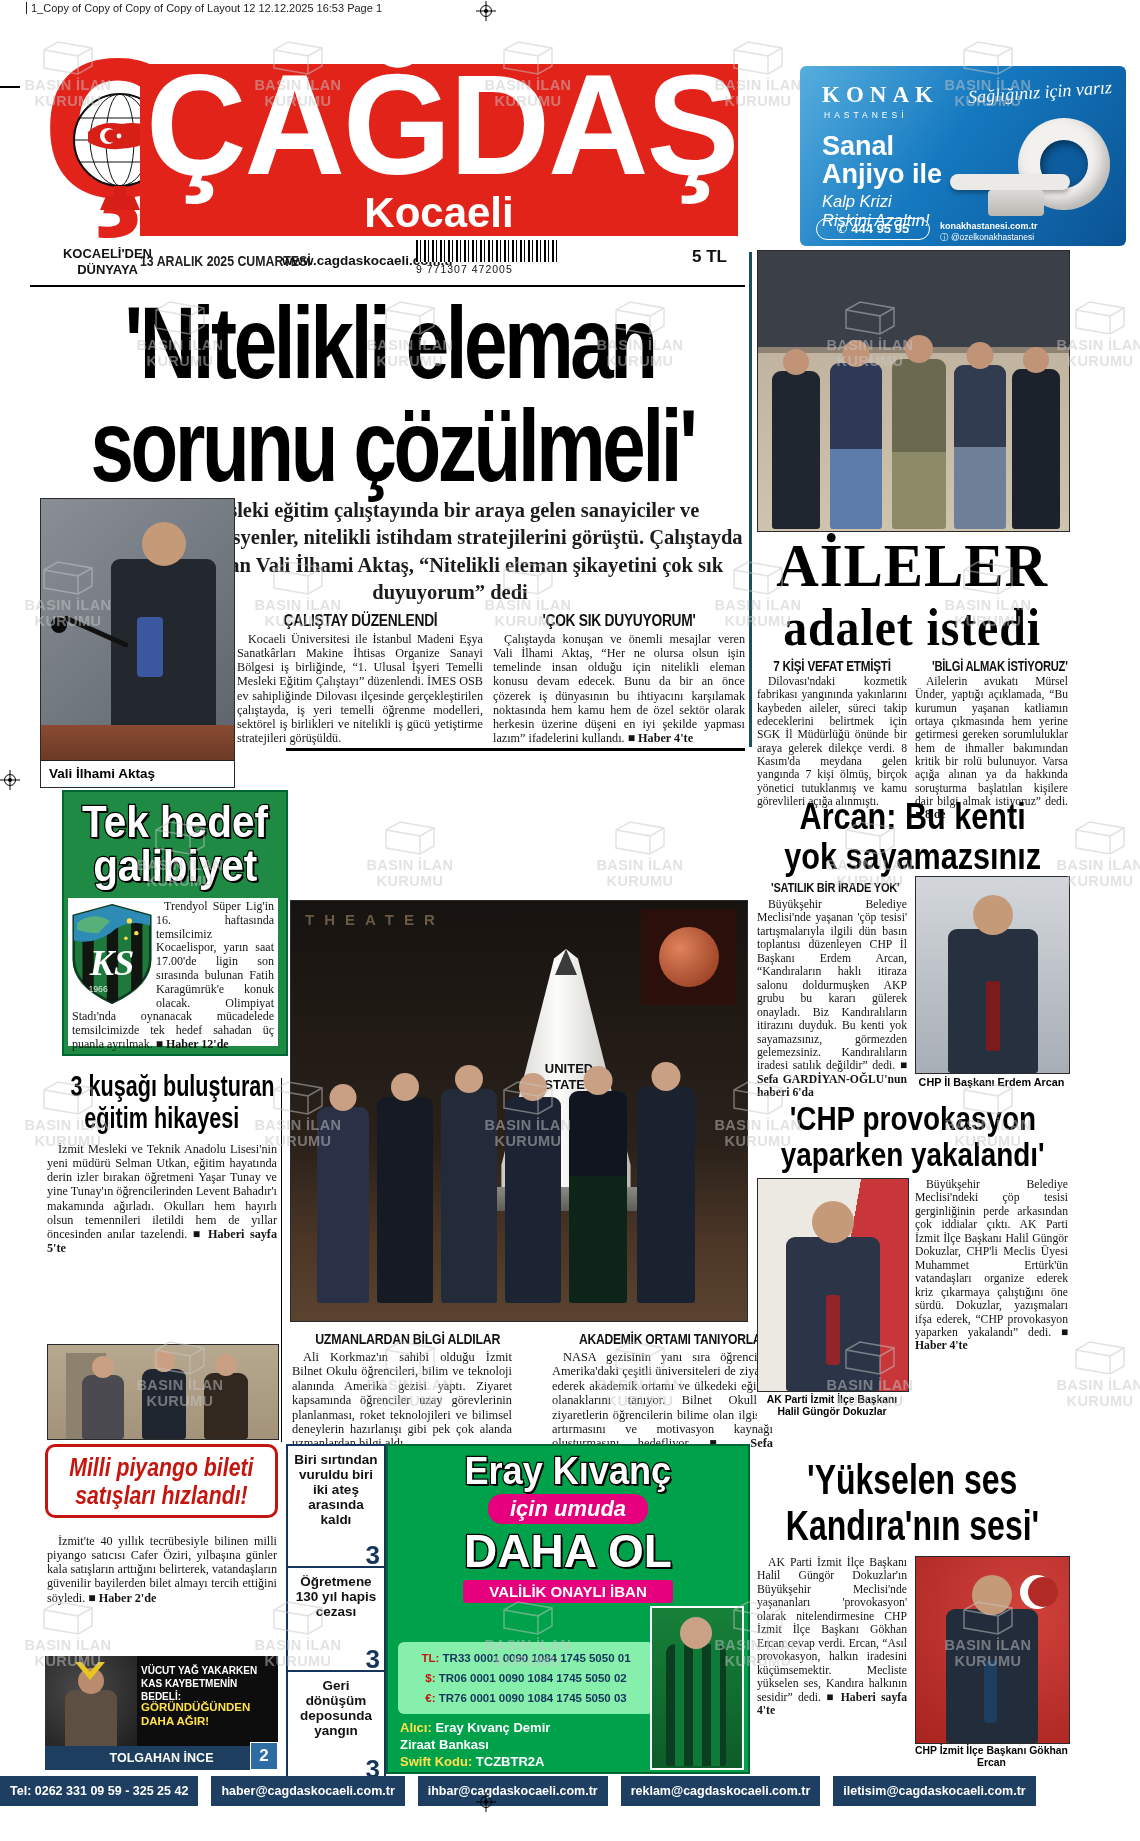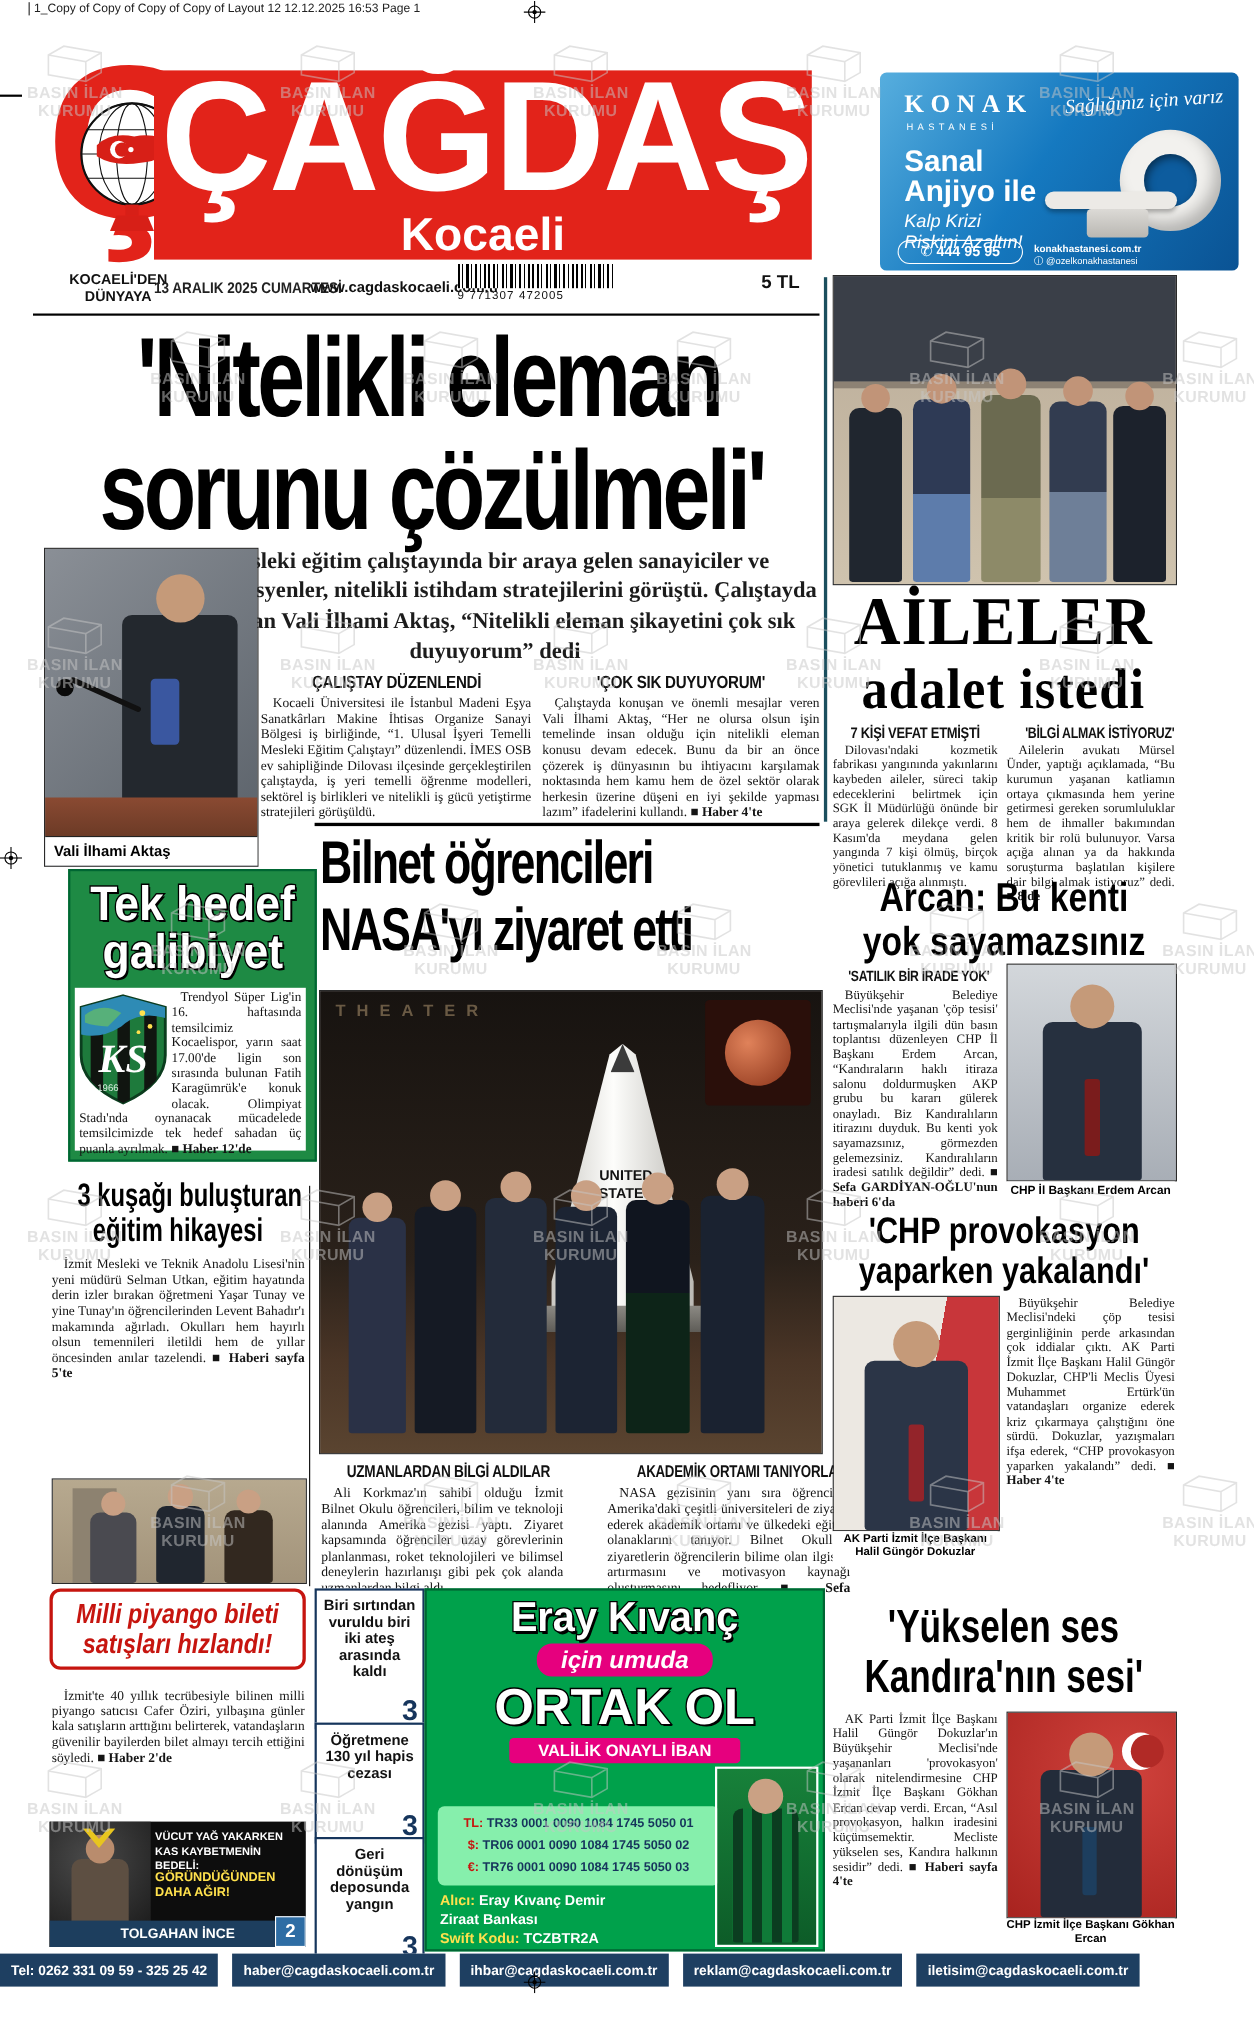--- a/index.html
+++ b/index.html
@@ -217,24 +217,20 @@
             <circle cx="62" cy="40" r="2" fill="#ffe14d"></circle>
         </g>
         <text x="46" y="82" font-size="42" font-weight="bold" font-style="italic" fill="#fff" text-anchor="middle" font-family="Liberation Serif,serif">KS</text>
         <text x="30" y="102" font-size="10" fill="#d8ecdd" text-anchor="middle" font-family="Liberation Sans,sans-serif">1966</text>
       </svg>
       <div class="bt" style="font-size:12px;line-height:1.15;text-indent:8px;"><span>Trendyol Süper Lig'in 16. haftasında temsilcimiz Kocaelispor, yarın saat 17.00'de ligin son sırasında bulunan Fatih Karagümrük'e konuk olacak. Olimpiyat Stadı'nda oynanacak mücadelede temsilcimizde tek hedef sahadan üç puanla ayrılmak.</span> <b>■ Haber 12'de</b></div>
     </div>
   </div>
 
   <div class="rule" style="left:286px;top:748px;width:459px;height:3px;"></div>
-  <div class="abs hl" style="left:291px;top:758px;width:456px;font-size:49px;letter-spacing:-2px;">
-    <div><span class="sqz sqz-l" style="--sx:.83;--sy:1.12;">Bilnet öğrencileri</span></div>
-    <div style="margin-top:12px;"><span class="sqz sqz-l" style="--sx:.83;--sy:1.12;">NASA'yı ziyaret etti</span></div>
-  </div>
 
   <div class="ph" style="left:290px;top:900px;width:456px;height:420px;background:linear-gradient(#171310,#2a211a 58%,#4a3526 80%,#5a4430);">
     <div class="abs" style="left:14px;top:10px;font-size:15px;letter-spacing:10px;color:#6a5a44;font-weight:bold;">THEATER</div>
     <div class="abs" style="right:10px;top:8px;width:96px;height:96px;background:#2a0f0a;border-radius:4px;">
       <div class="abs" style="left:18px;top:18px;width:60px;height:60px;border-radius:50%;background:radial-gradient(circle at 35% 35%,#e0825a,#8a3319);"></div>
     </div>
 
     <div>
       <div class="abs" style="left:190px;top:48px;width:170px;height:240px;clip-path:polygon(50% 0,57% 4%,88% 90%,88% 100%,12% 100%,12% 90%,43% 4%);background:linear-gradient(90deg,#b8b6b0,#fdfdfb 45%,#a8a6a0);"></div>
       <div class="abs" style="left:264px;top:48px;width:22px;height:26px;background:#3b3b3b;clip-path:polygon(50% 0,100% 100%,0 100%);"></div>
@@ -349,21 +345,21 @@
   <div class="brief" style="left:286px;top:1566px;width:90px;height:94px;">
     <span>Öğretmene 130 yıl hapis cezası</span><span class="pg">3</span>
   </div>
   <div class="brief" style="left:286px;top:1670px;width:90px;height:100px;">
     <span>Geri dönüşüm deposunda yangın</span><span class="pg">3</span>
   </div>
 
   <div class="eray" style="left:386px;top:1444px;width:360px;height:326px;">
     <div class="hl stroke-w" style="font-size:38px;margin-top:6px;"><span class="sqz" style="--sx:.95;--sy:1;">Eray Kıvanç</span></div>
     <div class="magenta" style="display:inline-block;margin-top:4px;padding:2px 22px;border-radius:14px;font-style:italic;font-weight:900;font-size:22px;">için umuda</div>
-    <div class="hl stroke-w" style="font-size:46px;margin-top:4px;"><span class="sqz" style="--sx:1;--sy:1;">ORTAK OL</span></div>
+    <div class="hl stroke-w" style="font-size:46px;margin-top:4px;"><span class="sqz" style="--sx:1;--sy:1;">DAHA OL</span></div>
     <div class="magenta" style="display:inline-block;margin-top:6px;padding:3px 26px;border-radius:4px;font-weight:900;font-size:15px;">VALİLİK ONAYLI İBAN</div>
     <div class="abs" style="left:10px;top:196px;width:256px;height:72px;background:#86efac;border-radius:6px;text-align:center;padding:6px 8px;box-sizing:border-box;">
       <div style="font-size:11.5px;font-weight:900;line-height:1.75;color:#16355c;white-space:nowrap;">
         <div><span style="color:#c6150f;">TL:</span> <span>TR33 0001 0090 1084 1745 5050 01</span></div>
         <div><span style="color:#c6150f;">$:</span> <span>TR06 0001 0090 1084 1745 5050 02</span></div>
         <div><span style="color:#c6150f;">€:</span> <span>TR76 0001 0090 1084 1745 5050 03</span></div>
       </div>
     </div>
     <div class="abs" style="left:12px;top:274px;width:250px;text-align:left;color:#fff;font-weight:900;font-size:13px;line-height:1.3;">
       <div><span style="color:#ffe14d;">Alıcı:</span> <span>Eray Kıvanç Demir</span></div>

